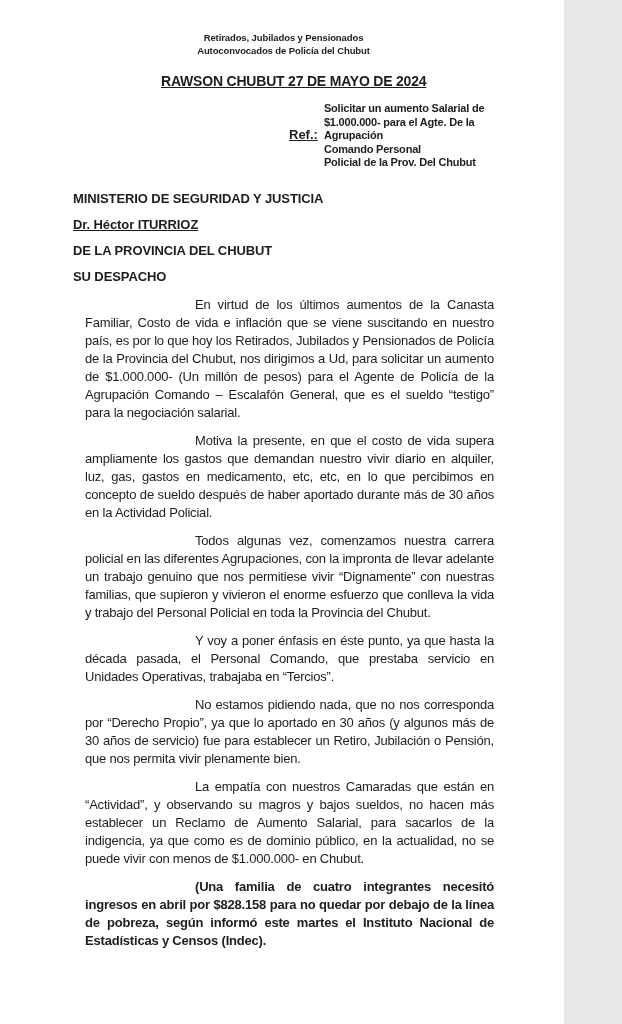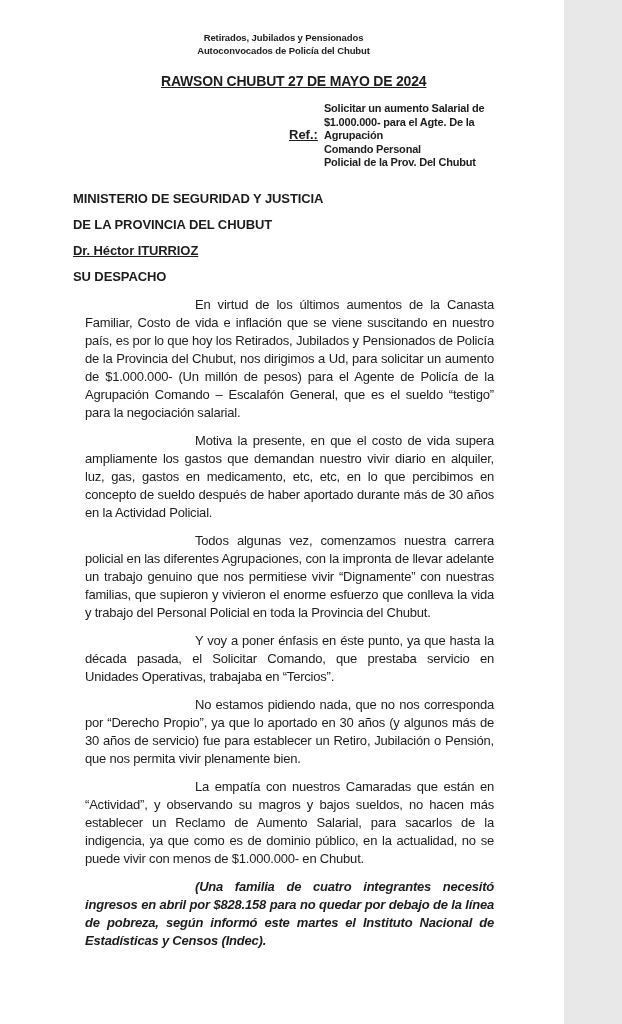--- a/index.html
+++ b/index.html
@@ -74,21 +74,20 @@
   .para {
     font-size: 13px;
     line-height: 18px;
     letter-spacing: -0.2px;
     text-align: justify;
     text-indent: 110px;
     margin: 0 0 10px 0;
   }
   .para.emphasis {
     font-weight: 700;
-    font-style: italic;
   }
 </style>
 </head>
 <body>
 
 <div class="page">
 
   <header class="letterhead">
     <div>Retirados, Jubilados y Pensionados</div>
     <div>Autoconvocados de Policía del Chubut</div>
@@ -101,28 +100,28 @@
     <div class="ref-lines">
       <div>Solicitar un aumento Salarial de</div>
       <div>$1.000.000- para el Agte. De la Agrupación</div>
       <div>Comando Personal</div>
       <div>Policial de la Prov. Del Chubut</div>
     </div>
   </div>
 
   <div class="addressee">
     <div class="addr-line">MINISTERIO DE SEGURIDAD Y JUSTICIA</div>
+    <div class="addr-line underlined">Dr. Héctor ITURRIOZ</div>
     <div class="addr-line">DE LA PROVINCIA DEL CHUBUT</div>
-    <div class="addr-line underlined">Dr. Héctor ITURRIOZ</div>
     <div class="addr-line">SU DESPACHO</div>
   </div>
 
   <div class="letter-body">
     <p class="para">En virtud de los últimos aumentos de la Canasta Familiar, Costo de vida e inflación que se viene suscitando en nuestro país, es por lo que hoy los Retirados, Jubilados y Pensionados de Policía de la Provincia del Chubut, nos dirigimos a Ud, para solicitar un aumento de $1.000.000- (Un millón de pesos) para el Agente de Policía de la Agrupación Comando – Escalafón General, que es el sueldo “testigo” para la negociación salarial.</p>
     <p class="para">Motiva la presente, en que el costo de vida supera ampliamente los gastos que demandan nuestro vivir diario en alquiler, luz, gas, gastos en medicamento, etc, etc, en lo que percibimos en concepto de sueldo después de haber aportado durante más de 30 años en la Actividad Policial.</p>
     <p class="para">Todos algunas vez, comenzamos nuestra carrera policial en las diferentes Agrupaciones, con la impronta de llevar adelante un trabajo genuino que nos permitiese vivir “Dignamente” con nuestras familias, que supieron y vivieron el enorme esfuerzo que conlleva la vida y trabajo del Personal Policial en toda la Provincia del Chubut.</p>
-    <p class="para">Y voy a poner énfasis en éste punto, ya que hasta la década pasada, el Solicitar Comando, que prestaba servicio en Unidades Operativas, trabajaba en “Tercios”.</p>
+    <p class="para">Y voy a poner énfasis en éste punto, ya que hasta la década pasada, el Personal Comando, que prestaba servicio en Unidades Operativas, trabajaba en “Tercios”.</p>
     <p class="para">No estamos pidiendo nada, que no nos corresponda por “Derecho Propio”, ya que lo aportado en 30 años (y algunos más de 30 años de servicio) fue para establecer un Retiro, Jubilación o Pensión, que nos permita vivir plenamente bien.</p>
     <p class="para">La empatía con nuestros Camaradas que están en “Actividad”, y observando su magros y bajos sueldos, no hacen más establecer un Reclamo de Aumento Salarial, para sacarlos de la indigencia, ya que como es de dominio público, en la actualidad, no se puede vivir con menos de $1.000.000- en Chubut.</p>
     <p class="para emphasis">(Una familia de cuatro integrantes necesitó ingresos en abril por $828.158 para no quedar por debajo de la línea de pobreza, según informó este martes el Instituto Nacional de Estadísticas y Censos (Indec).</p>
   </div>
 
 </div>
 
 </body></html>

